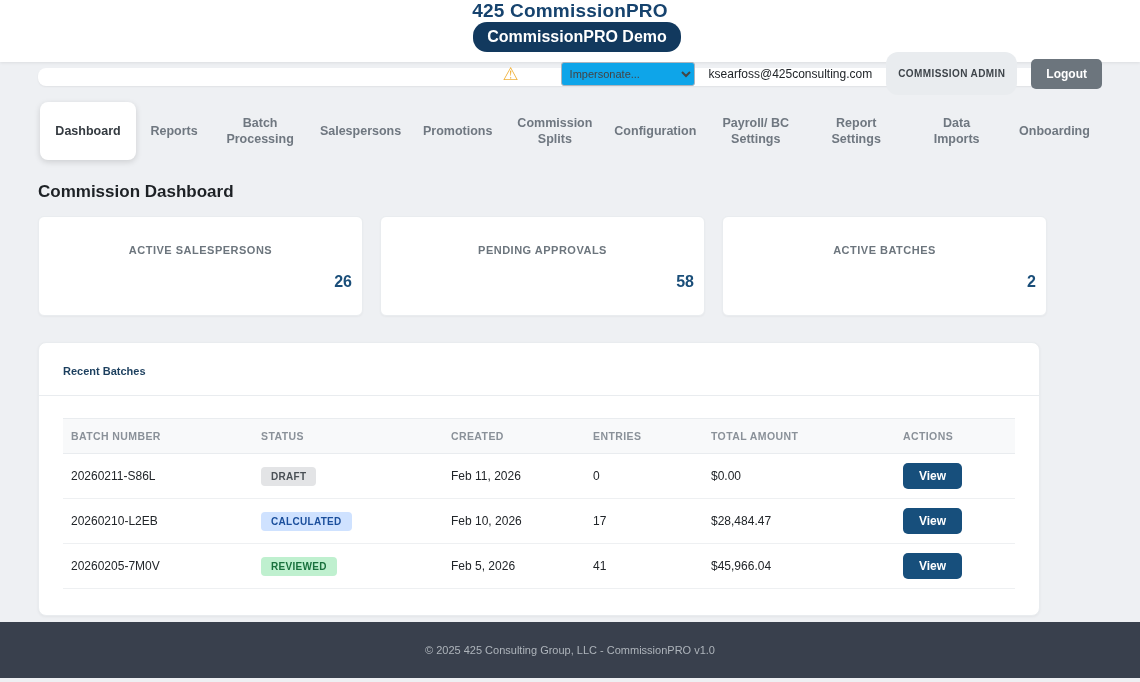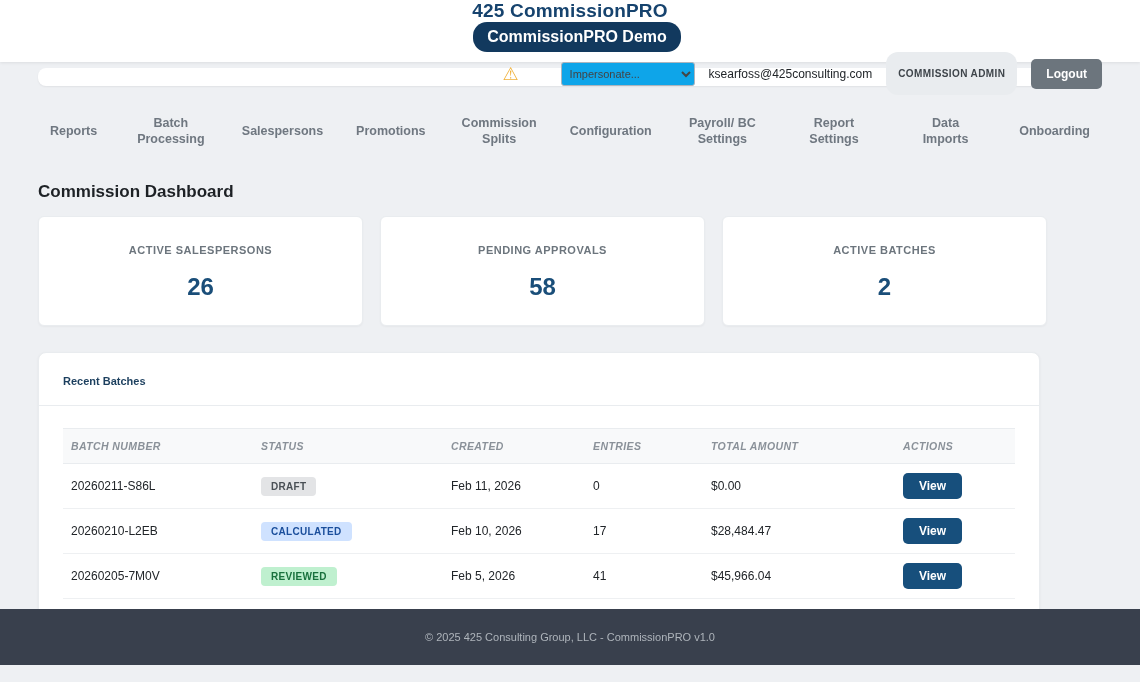--- a/index.html
+++ b/index.html
@@ -63,62 +63,62 @@
   
   .page-title { margin:22px 0 14px 38px; font-size:17px; font-weight:bold; color:#1d2125; }
 
   
   .stats { width:1009px; margin-left:38px; display:flex; gap:17px; }
   .stat-card {
     flex:1; background:#fff; border-radius:6px; border:1px solid #e9ecef;
     box-shadow:0 1px 2px rgba(0,0,0,.04); text-align:center; padding:27px 10px 24px;
   }
   .stat-label { font-size:11px; font-weight:bold; color:#6c757d; letter-spacing:.5px; }
-  .stat-value { margin-top:17px; font-size:24px; font-weight:bold; color:#1a4e79; }
+  .stat-value { margin-top:17px; font-size:16px; font-weight:bold; color:#1a4e79;text-align:right; }
 
   
   .batches-card {
     width:1002px; margin:26px 0 0 38px; background:#fff; border-radius:8px;
     border:1px solid #e9ecef; box-shadow:0 1px 3px rgba(0,0,0,.05);
     padding:22px 24px 26px;
   }
   .batches-title { font-size:11px; font-weight:bold; color:#1c3f5e; }
   .batches-divider { height:1px; background:#e9ecef; margin:18px -24px 0; }
 
   .trow {
     display:grid;
     grid-template-columns:190px 190px 142px 118px 192px 122px;
     align-items:center;
   }
   .thead {
     margin-top:22px; background:#f8f9fa; height:36px;
     border-top:1px solid #e9ecef; border-bottom:1px solid #e9ecef;
     font-size:10.5px; font-weight:bold; color:#8a9199; letter-spacing:.4px;
   }
-  .thead > div { padding-left:8px;font-style:italic; }
+  .thead > div { padding-left:8px; }
   .tbody-row { height:45px; border-bottom:1px solid #eef0f2; font-size:12px; color:#212529; }
   .tbody-row > div { padding-left:8px; }
 
   .pill {
     display:inline-block; font-size:10px; font-weight:bold; padding:4px 10px;
     border-radius:4px; letter-spacing:.3px;
   }
   .pill-draft      { background:#e3e4e6; color:#4a5056; }
   .pill-calculated { background:#cfe2ff; color:#1b4f9c; }
   .pill-reviewed   { background:#bff0cf; color:#19713d; }
 
   .view-btn {
     background:#174f7c; color:#fff; font-size:12px; font-weight:bold;
     padding:6px 16px; border-radius:5px; border:none; cursor:pointer;
     font-family:"Liberation Sans", sans-serif;
   }
 
   
   .footer {
-    position:absolute; left:0; bottom:17px; width:100%; height:56px;
+    position:absolute; left:0; bottom:4px; width:100%; height:56px;
     background:#39404d; display:flex; align-items:center; justify-content:center;
     font-size:11px; color:#aeb4bb;
   }
 </style>
 </head>
 <body>
 
 <div class="header">
   <div class="brand">425 CommissionPRO</div>
   <div class="demo-badge">CommissionPRO Demo</div>
@@ -130,20 +130,21 @@
     </select>
     <span class="email">ksearfoss@425consulting.com</span>
     <span class="role-badge">COMMISSION ADMIN</span>
     <button class="logout-btn">Logout</button>
   </div>
 </div>
 
 <div class="top-strip"></div>
 
 <div class="tabs">
+  <div class="tab active">Dashboard</div>
   <div class="tab">Reports</div>
   <div class="tab">Batch Processing</div>
   <div class="tab">Salespersons</div>
   <div class="tab">Promotions</div>
   <div class="tab">Commission Splits</div>
   <div class="tab">Configuration</div>
   <div class="tab">Payroll/ BC Settings</div>
   <div class="tab">Report Settings</div>
   <div class="tab">Data Imports</div>
   <div class="tab">Onboarding</div>

